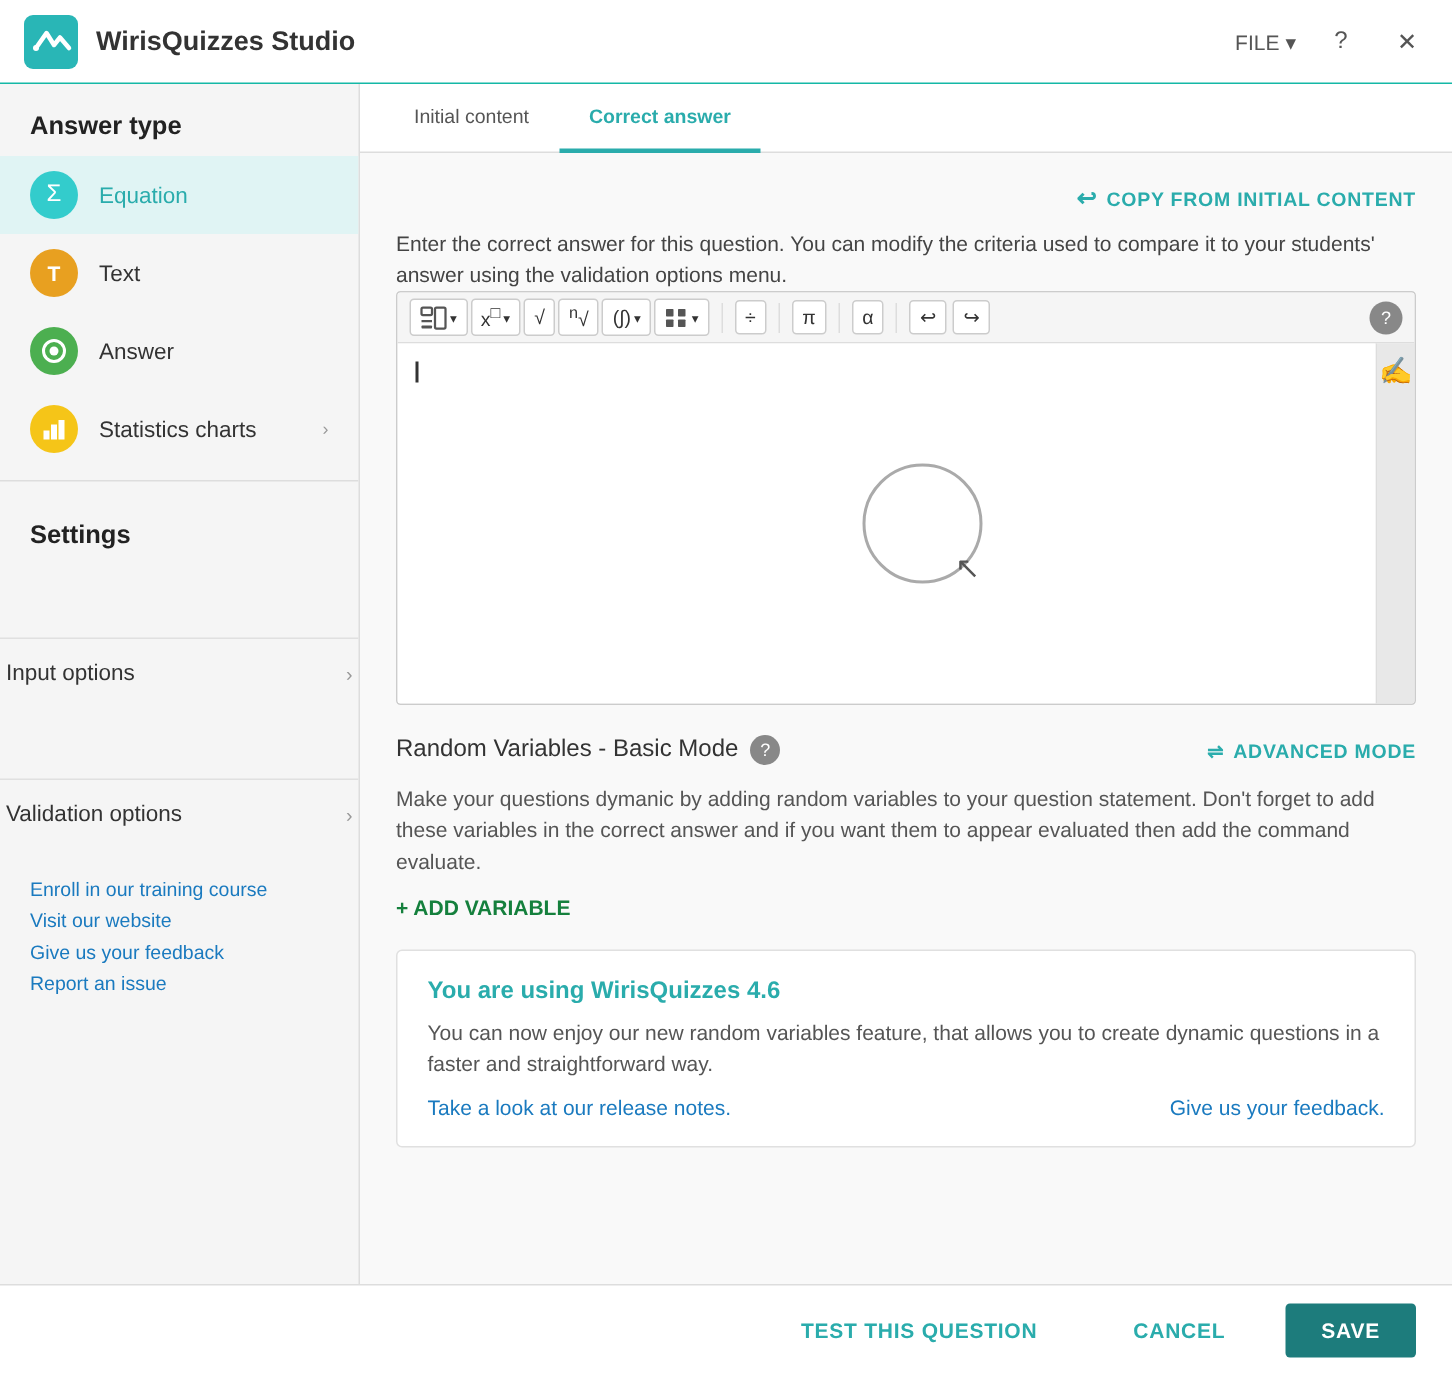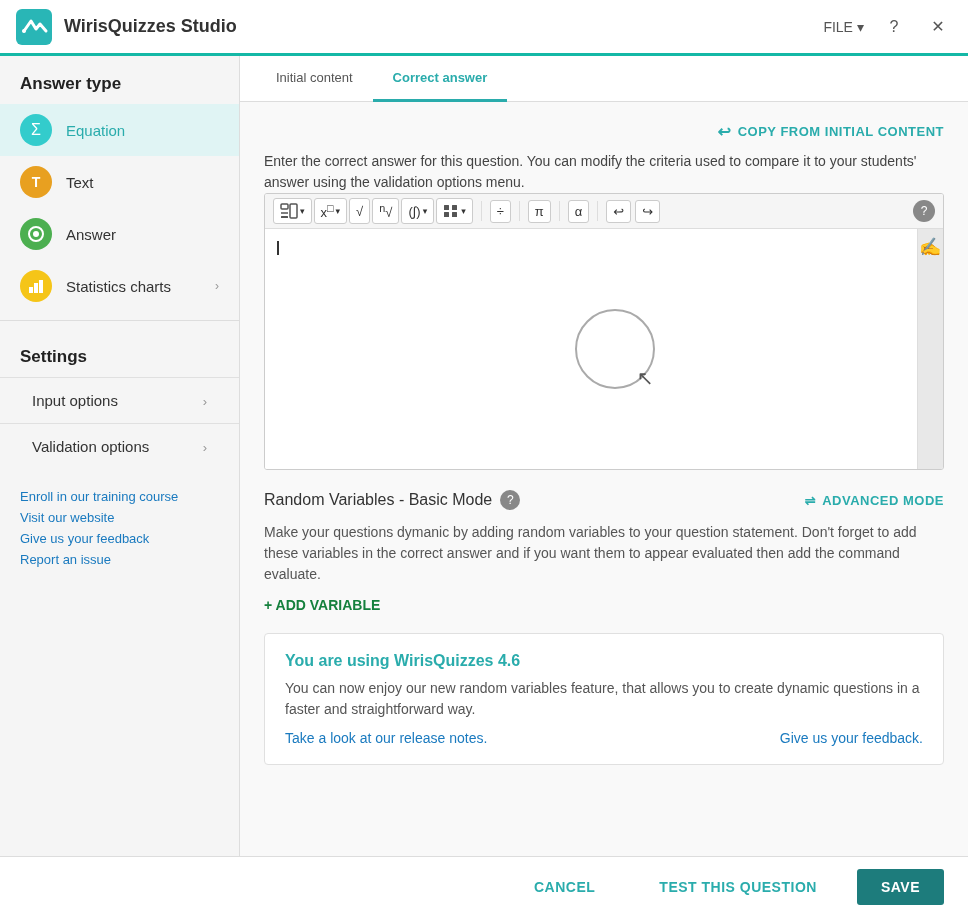--- a/index.html
+++ b/index.html
@@ -13,21 +13,21 @@
     }
 
     
     .titlebar {
       display: flex;
       align-items: center;
       justify-content: space-between;
       background: #fff;
       height: 56px;
       padding: 0 16px;
-      border-bottom: 3px solid #14b8a6;
+      border-bottom: 1px solid #14b8a6;
     }
     .titlebar-left {
       display: flex;
       align-items: center;
       gap: 12px;
     }
     .logo-icon {
       width: 36px;
       height: 36px;
     }
@@ -128,25 +128,26 @@
     .settings-title {
       font-size: 17px;
       font-weight: 700;
       color: #222;
       padding: 18px 20px 10px;
     }
     .settings-item {
       display: flex;
       align-items: flex-end;
       justify-content: space-between;
-      padding: 14px 32px;
+      padding: 14px 4px;
       cursor: pointer;
       font-size: 15px;
       color: #333;
       border-top: 1px solid #e0e0e0;
+      margin-top: 48px;
     }
     .settings-item .chevron { font-size: 13px; }
 
     .sidebar-links {
       padding: 20px;
       display: flex;
       flex-direction: column;
       gap: 6px;
     }
     .sidebar-links a {
@@ -619,16 +620,16 @@
           <a href="#" class="info-box-link">Take a look at our release notes.</a>
           <a href="#" class="info-box-link">Give us your feedback.</a>
         </div>
       </div>
 
     </div>
   </div>
 </div>
 
 <div class="footer">
+  <button class="footer-btn test-btn">TEST THIS QUESTION</button>
   <button class="footer-btn cancel-btn">CANCEL</button>
-  <button class="footer-btn test-btn">TEST THIS QUESTION</button>
   <button class="footer-btn save-btn">SAVE</button>
 </div>
 
 </body></html>

